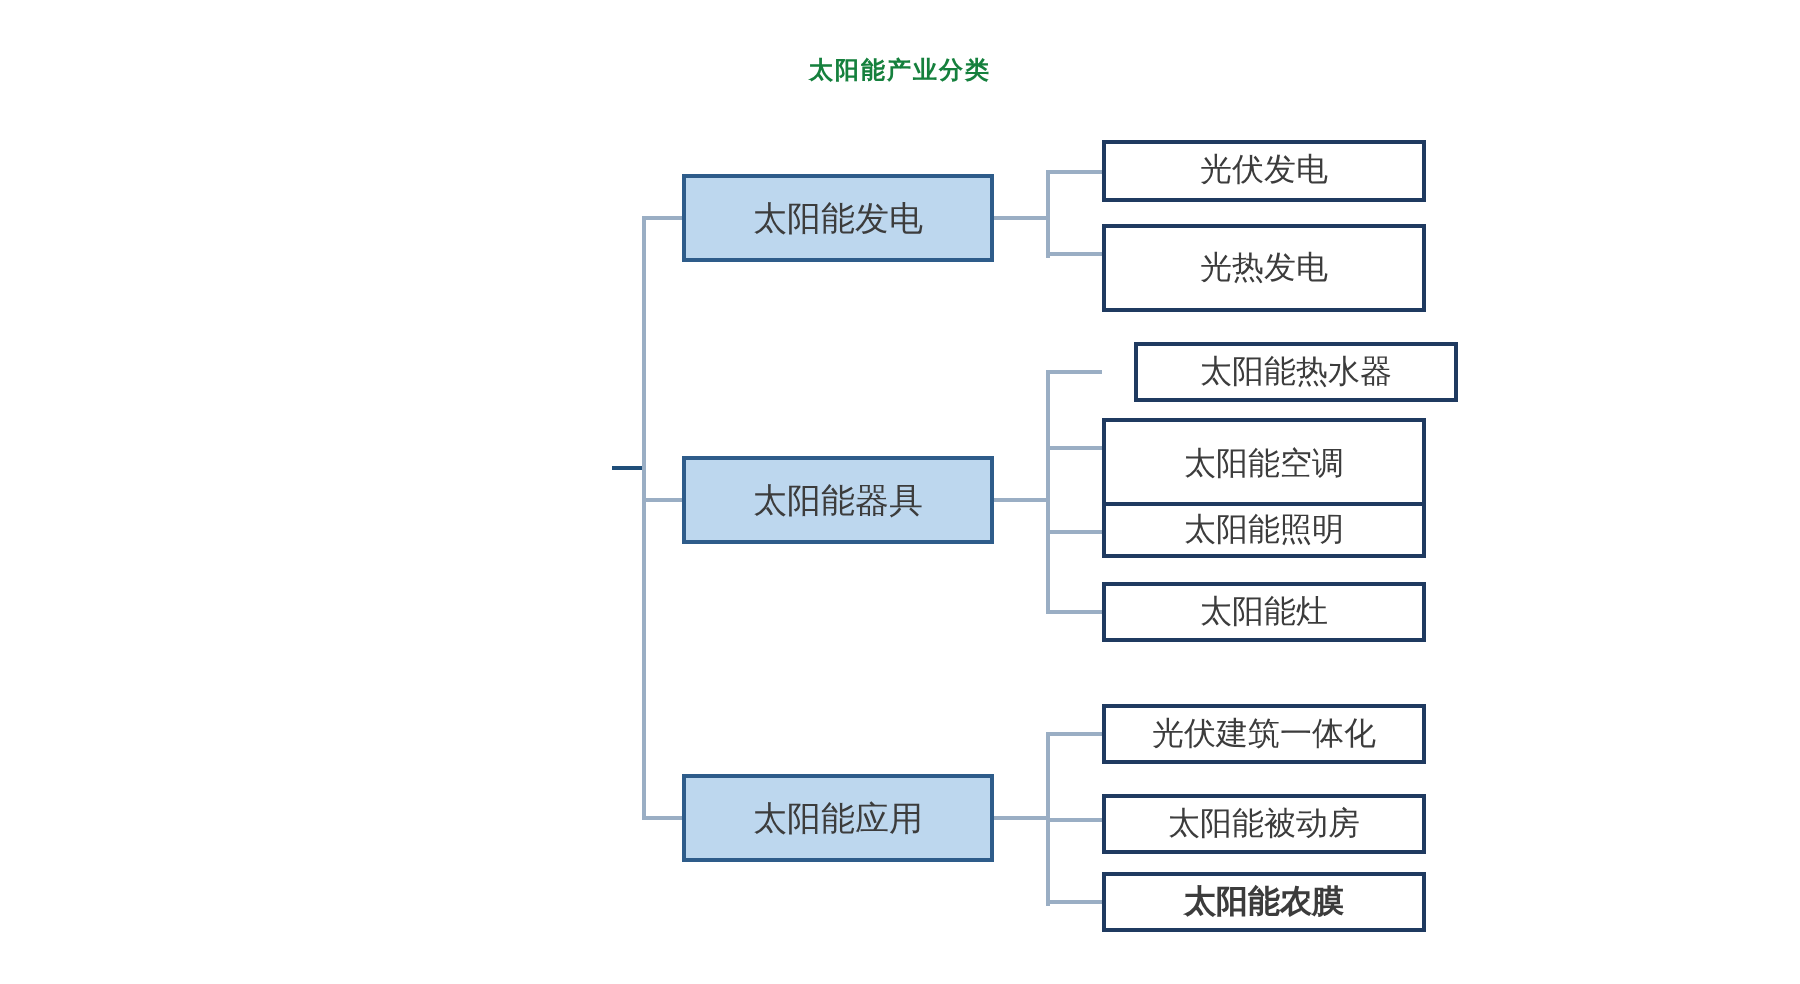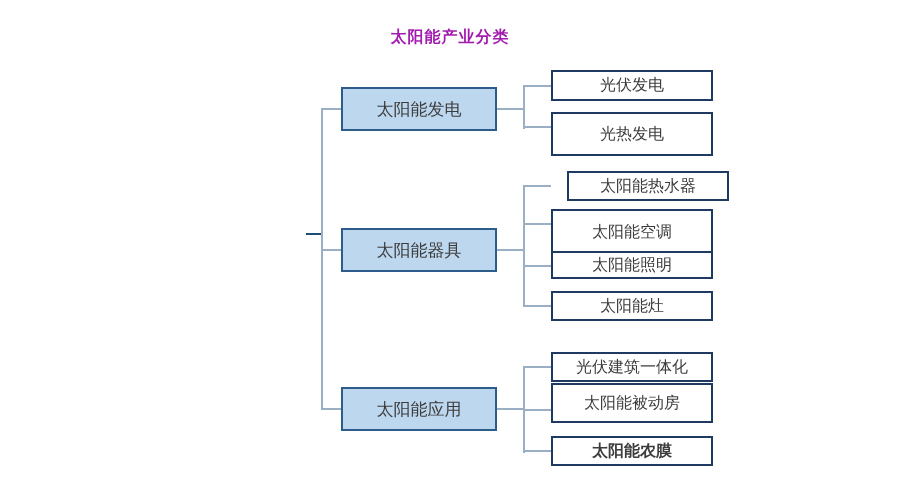--- a/index.html
+++ b/index.html
@@ -2,40 +2,40 @@
 <html><head>
 <meta charset="utf-8">
 <style>
   html,body{margin:0;padding:0;background:#ffffff;}
   .stage{
     position:relative;width:900px;height:492px;background:#ffffff;overflow:hidden;
     font-family:"Liberation Sans","DejaVu Sans",sans-serif;
   }
   .title{
     position:absolute;left:0;top:27px;width:900px;text-align:center;
-    font-size:16px;font-weight:bold;color:#a21caf;letter-spacing:1px;
+    font-size:12px;font-weight:bold;color:#15803d;letter-spacing:1px;
   }
   .node{
     position:absolute;display:flex;align-items:center;justify-content:center;
     box-sizing:border-box;color:#3c3c3c;background:#ffffff;
   }
   .node.blue{
     background:#bdd7ee;border:2px solid #2e5c8a;font-size:17px;
   }
   .node.leaf{
     background:#ffffff;border:2px solid #1f3a60;font-size:16px;
   }
   .root   {left:178px;top:212px;width:128px;height:45px;}
   .branch {left:341px;width:156px;height:44px;}
   .b1{top:87px;} .b2{top:228px;} .b3{top:387px;}
   .leaf   {left:551px;width:162px;}
   .l1{top:70px;height:31px;}  .l2{top:112px;height:44px;}
   .l3{top:171px;height:30px;margin-left:16px;} .l4{top:209px;height:46px;}
   .l5{top:251px;height:28px;} .l6{top:291px;height:30px;}
-  .l7{top:352px;height:30px;} .l8{top:383px;height:40px;}
+  .l7{top:352px;height:30px;} .l8{top:397px;height:30px;}
   .l9{top:436px;height:30px;font-weight:bold;}
   .line{position:absolute;background:#9aaec4;}
   .line.dark{background:#1f4e79;}
   
   .c-root {left:306px;top:233px;width:17px;height:2px;}
   .c-v1   {left:321px;top:108px;width:2px;height:302px;}
   .c-b1   {left:323px;top:108px;width:18px;height:2px;}
   .c-b2   {left:323px;top:249px;width:18px;height:2px;}
   .c-b3   {left:323px;top:408px;width:18px;height:2px;}
   

